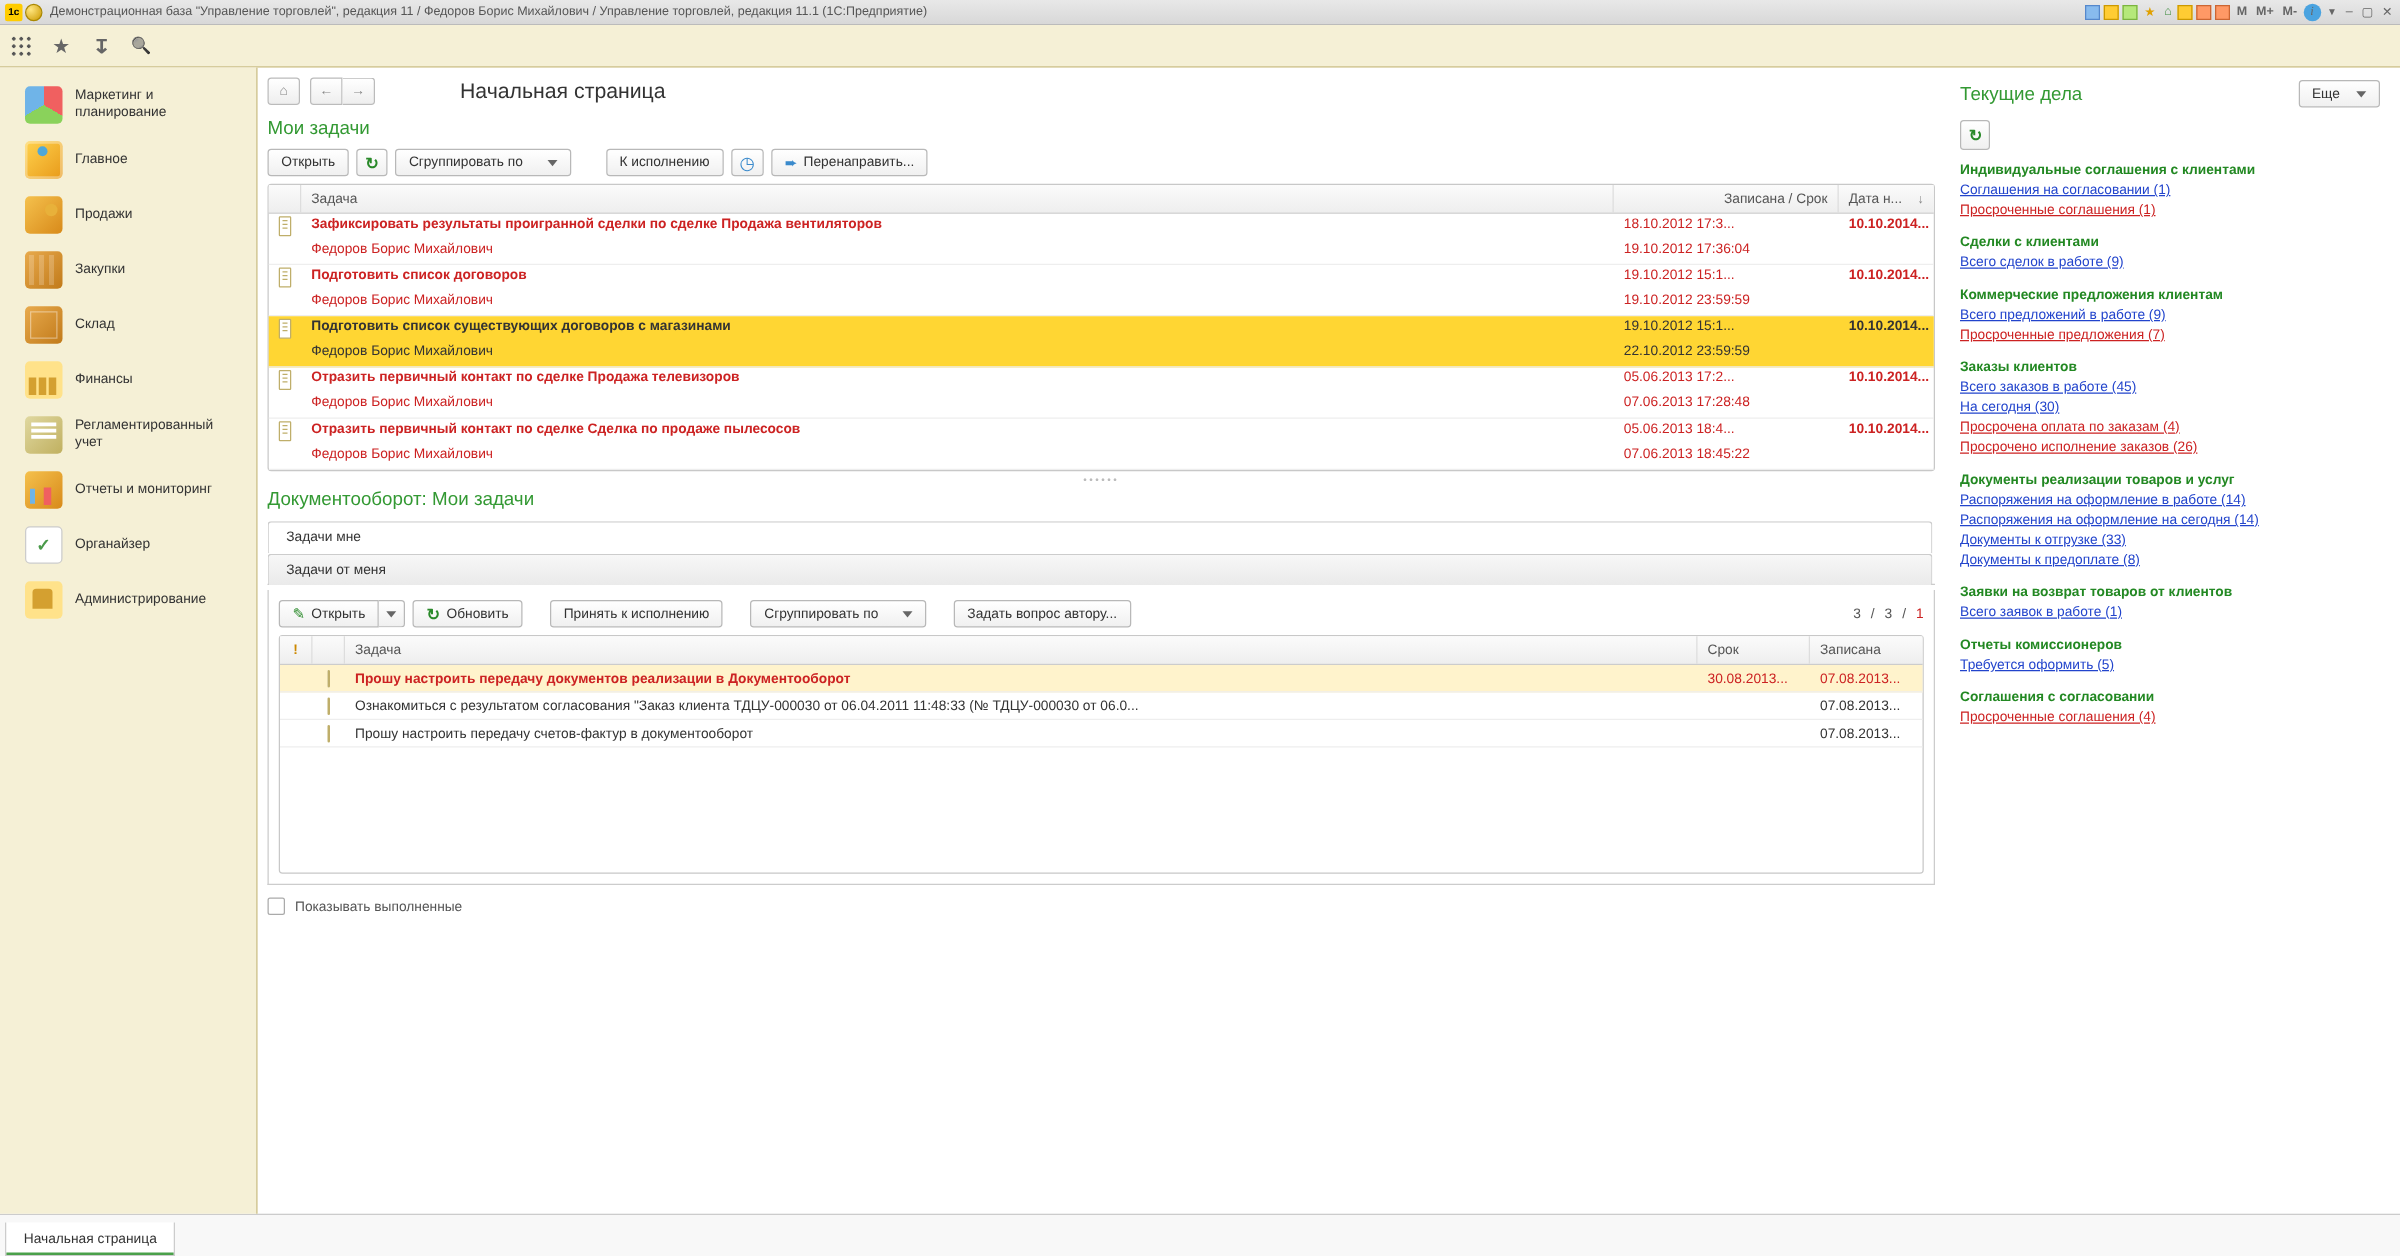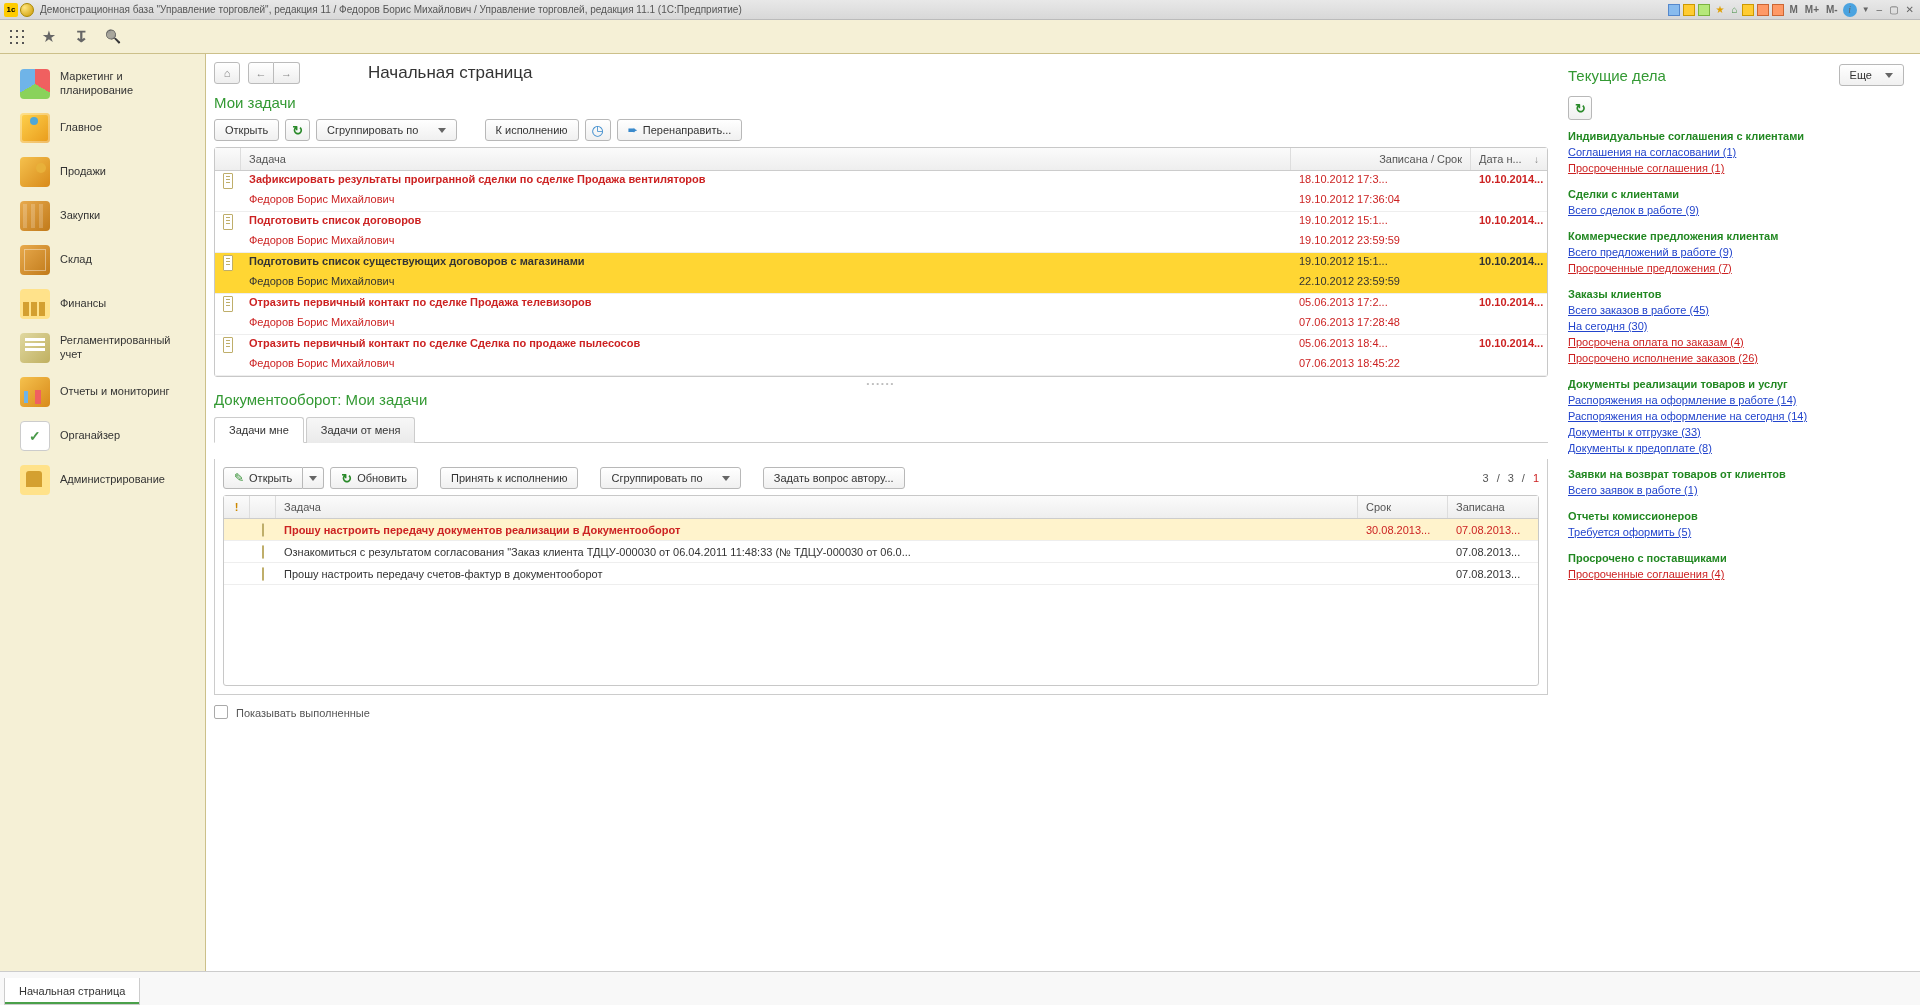--- a/index.html
+++ b/index.html
@@ -105,21 +105,21 @@
 .doc-ico::after{content:"";position:absolute;top:2px;left:2px;right:2px;height:1px;background:#bfae6a;box-shadow:0 3px 0 #bfae6a,0 6px 0 #bfae6a;}
 .c.col-task-l1 { flex:1; color:#cc2222; font-weight:bold; }
 .c.col-task-l2 { flex:1; color:#cc2222; padding-left:28px;}
 .c.col-rec { color:#cc2222; font-weight:normal; text-align:left;}
 .c.col-rec.l2 { font-weight:normal;}
 .c.col-date { color:#cc2222; font-weight:bold;}
 .trow.sel .c { color:#333 !important;}
 .splitter-grip { height:8px; display:flex; align-items:center; justify-content:center; color:#bbb; font-size:8px; letter-spacing:2px; margin:2px 0;}
 
 
-.tabs { display:flex; border-bottom:1px solid #ccc; margin-bottom:16px;}
+.tabs { display:flex; border-bottom:1px solid #ccc; margin-bottom:4px;flex-direction:column;}
 .tab { padding:6px 14px; border:1px solid #ccc; border-bottom:none; border-radius:3px 3px 0 0; background:linear-gradient(#f7f7f7,#eaeaea); font-size:11px; margin-right:2px; cursor:pointer; position:relative; top:1px;}
 .tab.active { background:#fff; border-bottom:1px solid #fff;}
 .tab-panel { border:1px solid #ccc; border-top:none; padding:8px; }
 
 .toolbar2 { display:flex; align-items:center; gap:6px; }
 .pager { margin-left:auto; display:flex; align-items:center; gap:8px; font-size:11px; color:#555;}
 .pager .total-red { color:#cc2222;}
 
 
 .dtable .thead .col-flag { width:26px;}
@@ -487,21 +487,21 @@
           </div>
           <div class="sp-group">
             <div class="sp-h">Заявки на возврат товаров от клиентов</div>
             <a class="sp-link blue">Всего заявок в работе (1)</a>
           </div>
           <div class="sp-group">
             <div class="sp-h">Отчеты комиссионеров</div>
             <a class="sp-link blue">Требуется оформить (5)</a>
           </div>
           <div class="sp-group">
-            <div class="sp-h">Просрочено с поставщиками</div>
+            <div class="sp-h">Соглашения с согласовании</div>
             <a class="sp-link red">Просроченные соглашения (4)</a>
           </div>
         </div>
     </div>
   </div>
 </div>
 
 <div class="bottom-tabs">
   <div class="bottom-tab">Начальная страница</div>
 </div>

